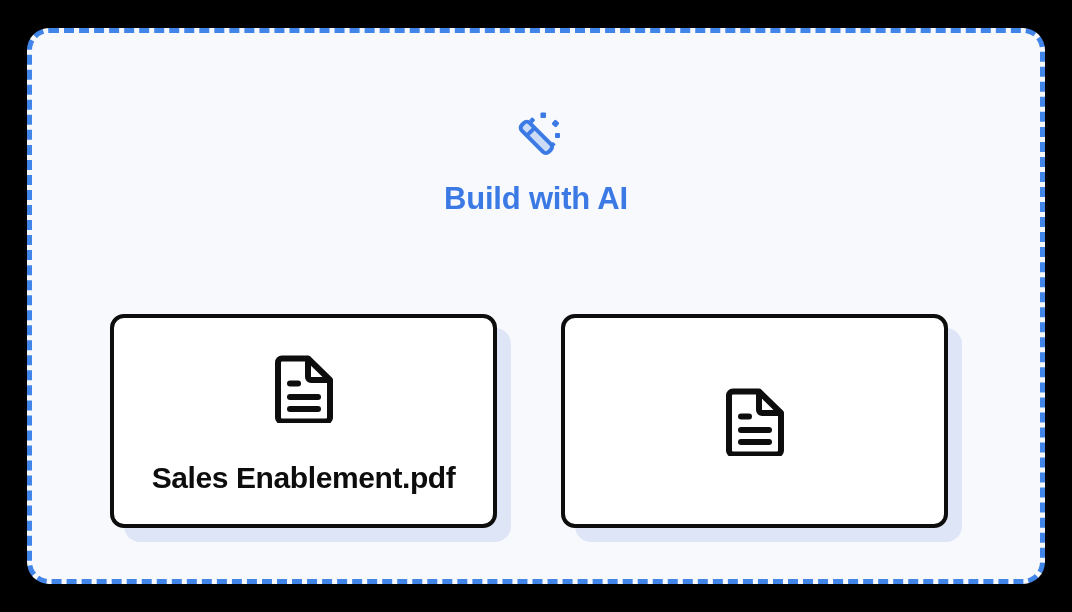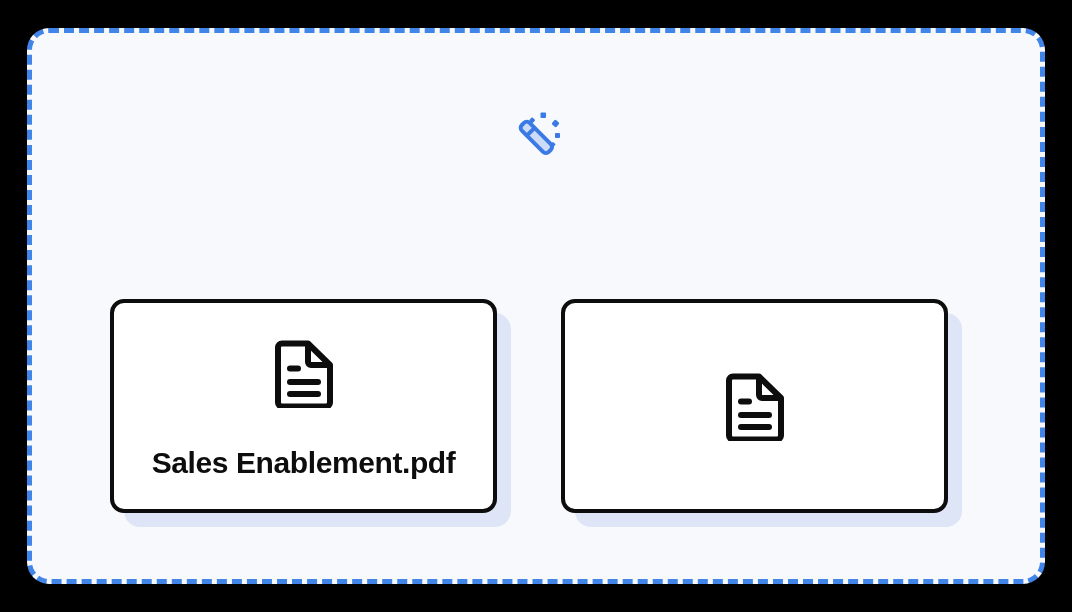--- a/index.html
+++ b/index.html
@@ -59,21 +59,21 @@
     font-weight: bold;
     letter-spacing: -0.2px;
     color: #3b7ae4;
     line-height: 1.1;
   }
 
   
   .cards-row {
     position: absolute;
     left: 0;
-    top: 266px;
+    top: 281px;
     width: 100%;
     display: flex;
     justify-content: center;
     gap: 50px;
   }
 
   .card-slot {
     position: relative;
     width: 401px;
     height: 228px;
@@ -142,20 +142,21 @@
           </g>
 
           <rect x="33.5" y="4.5" width="5.5" height="5.5" rx="1" fill="#3b7ae4"></rect>
           <rect x="45.5" y="12.5" width="6" height="6" rx="1.5" fill="#3b7ae4" transform="rotate(40 48.5 15.5)"></rect>
           <rect x="48" y="25" width="5" height="5" rx="1" fill="#3b7ae4"></rect>
           <rect x="23" y="10" width="4.5" height="4.5" rx="1" fill="#3b7ae4" transform="rotate(45 25.2 12.2)"></rect>
           <rect x="44" y="34.5" width="4" height="4" rx="1" fill="#3b7ae4" transform="rotate(45 46 36.5)"></rect>
         </svg>
       </span>
 
+      <div class="header-title">Build with AI</div>
     </div>
 
     <div class="cards-row">
 
       <div class="card-slot">
         <div class="card-shadow"></div>
         <div class="file-card">
           <span>
             <svg class="doc-icon" viewBox="0 0 62 70" fill="none" xmlns="http://www.w3.org/2000/svg">
               <path d="M9 5.5 h26 L57 27 v37.5 a4 4 0 0 1 -4 4 H9 a4 4 0 0 1 -4 -4 V9.5 a4 4 0 0 1 4 -4 z" stroke="#0d0d0d" stroke-width="6" stroke-linejoin="round" fill="#ffffff"></path>

